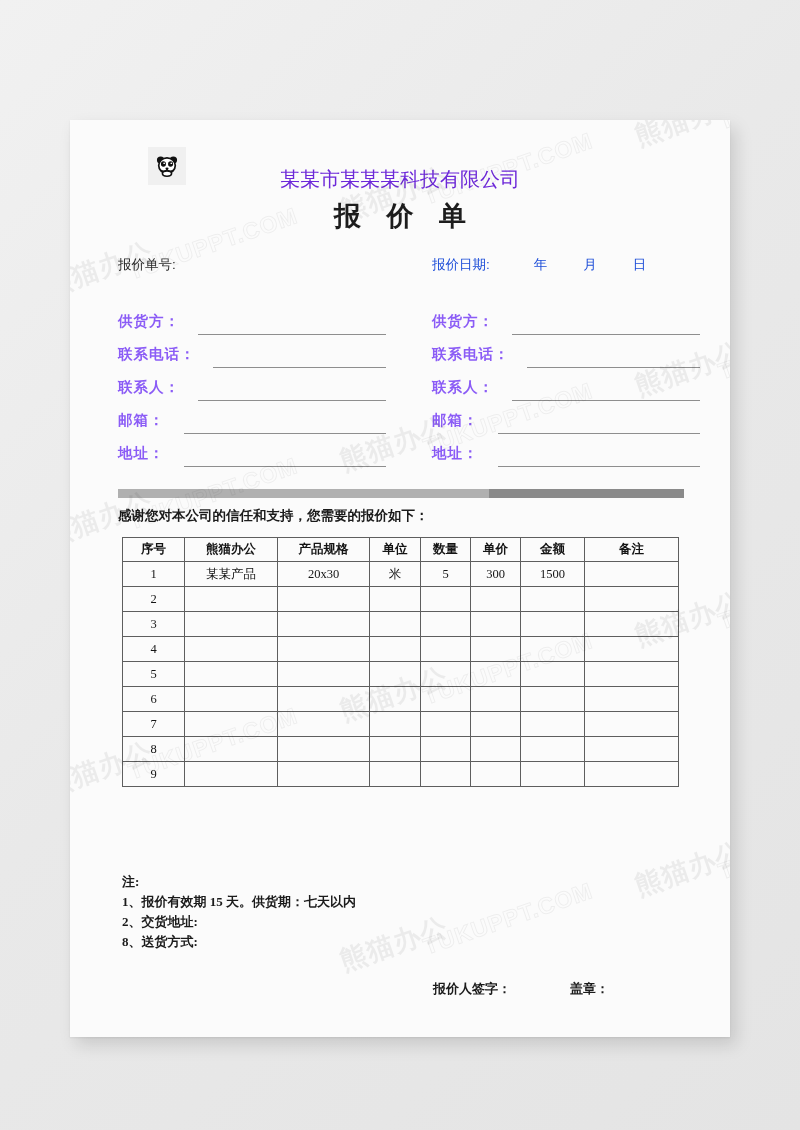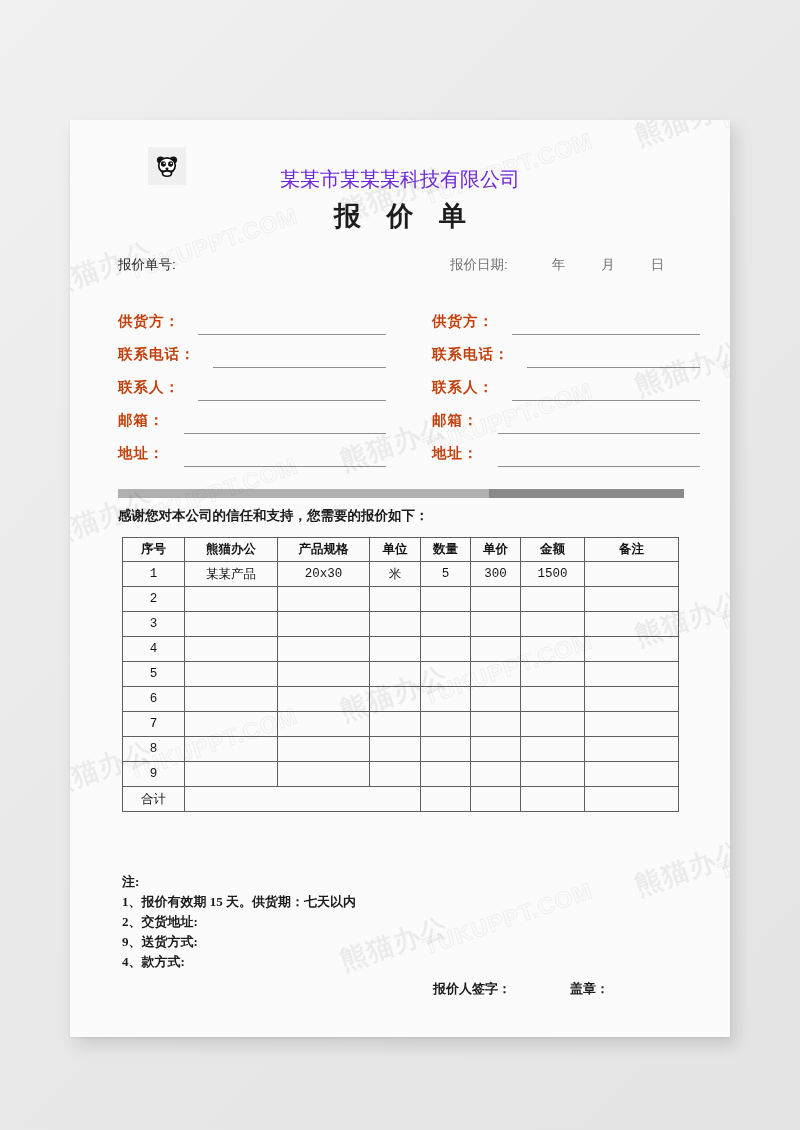--- a/index.html
+++ b/index.html
@@ -64,36 +64,36 @@
     text-align: center;
     font-family: "Liberation Sans", "DejaVu Sans", sans-serif;
     font-size: 27px; font-weight: 700; color: #1d1d1d;
     letter-spacing: 9px; text-indent: 9px;
   }
 
   
   #meta { position: absolute; left: 0; top: 136px; width: 100%; height: 22px; }
   #meta .no { position: absolute; left: 48px; top: 0;
     font-size: 13.5px; color: #2a2a2a; font-family:"Liberation Sans",sans-serif; }
-  #meta .dt { position: absolute; left: 380px; top: 0;
-    font-size: 13.5px; color: #737373; font-family:"Liberation Sans",sans-serif; }
+  #meta .dt { position: absolute; left: 362px; top: 0;
+    font-size: 13.5px; color: #1d4ed8; font-family:"Liberation Sans",sans-serif; }
   #meta .dt span.gap { display:inline-block; width: 44px; }
   #meta .dt span.gap2 { display:inline-block; width: 36px; }
 
   
   .party {
     position: absolute; top: 192px;
     font-family: "Liberation Serif", "DejaVu Serif", serif;
   }
   .party.left  { left: 48px;  width: 268px; }
   .party.right { left: 362px; width: 268px; }
   .field { position: relative; height: 33px; }
   .field .lbl {
     position: absolute; left: 0; top: 0;
-    font-size: 14.5px; font-weight: 700; color: #c2410c;
+    font-size: 14.5px; font-weight: 700; color: #8b5cf6;
     letter-spacing: 1px;
     font-family: "Liberation Serif", "DejaVu Serif", serif;
     white-space: nowrap;
   }
   .field .rule {
     position: absolute; bottom: 10px; right: 0;
     height: 0; border-bottom: 1px solid #8e8e8e;
   }
   
   .f0 .rule { left: 80px; }
@@ -113,21 +113,21 @@
     font-family: "Liberation Serif", "DejaVu Serif", serif;
     font-size: 13.5px; font-weight: 700; color: #1b1b1b;
   }
 
   
   #tablewrap { position: absolute; left: 52px; top: 417px; width: 556px; }
   table#items {
     border-collapse: collapse;
     width: 556px;
     table-layout: fixed;
-    font-family: Liberation Mono, monospace;
+    font-family: Liberation Serif, serif;
     padding-left: 40px;
   }
   table#items td, table#items th {
     border: 1px solid #5e5e5e;
     height: 25px;
     text-align: center;
     vertical-align: middle;
     font-size: 12.5px;
     color: #141414;
     padding: 0 2px;
@@ -376,38 +376,29 @@
           <tr class="datarow">
             <td class="idx">9</td>
             <td></td>
             <td></td>
             <td></td>
             <td></td>
             <td></td>
             <td></td>
             <td></td>
           </tr>
-          <tr class="total">
-            <td class="totlabel">合计</td>
-            <td colspan="3"></td>
-            <td></td>
-            <td></td>
-            <td></td>
-            <td></td>
-          </tr>
         </tbody>
       </table>
     </div>
 
     <div id="notes">
       <div>注:</div>
       <div>1、报价有效期 15 天。供货期：七天以内</div>
       <div>2、交货地址:</div>
-      <div>9、送货方式:</div>
-      <div>4、款方式:</div>
+      <div>8、送货方式:</div>
     </div>
 
     <div id="footer">
       <span class="sign">报价人签字：</span>
       <span class="seal">盖章：</span>
     </div>
 
   </div>
 </div>
 

